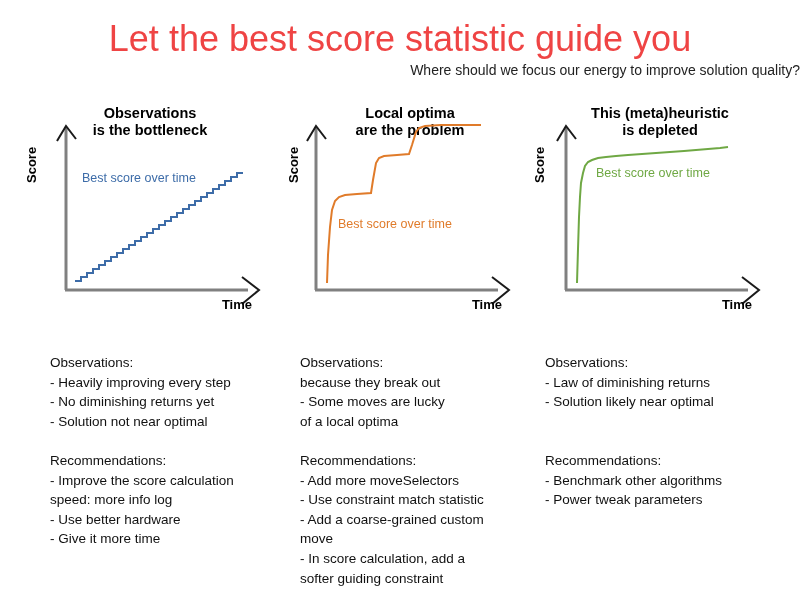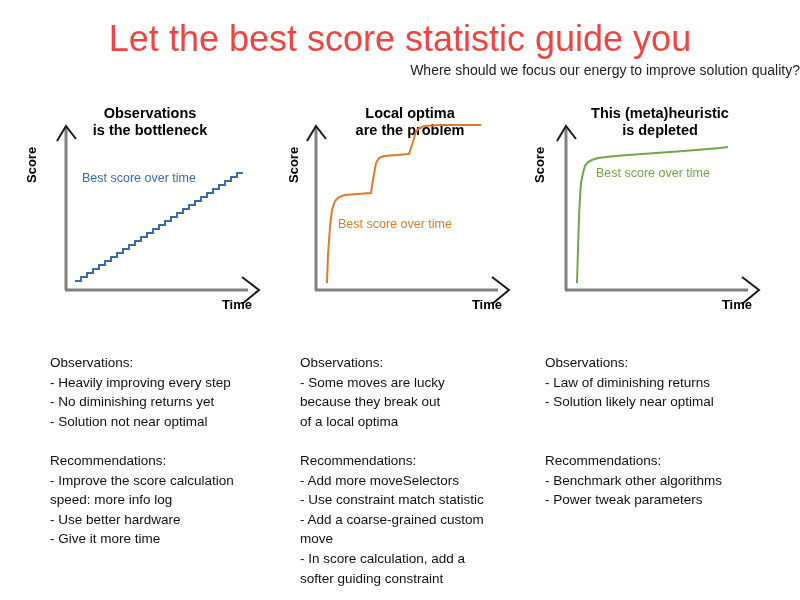--- a/index.html
+++ b/index.html
@@ -103,22 +103,22 @@
     <div class="spacer"></div>
     <p>Recommendations:</p>
     <p>- Improve the score calculation</p>
     <p>speed: more info log</p>
     <p>- Use better hardware</p>
     <p>- Give it more time</p>
   </div>
 
   <div class="col" style="left:300px;width:245px;">
     <p>Observations:</p>
+    <p>because they break out</p>
     <p>- Some moves are lucky</p>
-    <p>because they break out</p>
     <p>of a local optima</p>
     <div class="spacer"></div>
     <p>Recommendations:</p>
     <p>- Add more moveSelectors</p>
     <p>- Use constraint match statistic</p>
     <p>- Add a coarse-grained custom</p>
     <p>move</p>
     <p>- In score calculation, add a</p>
     <p>softer guiding constraint</p>
   </div>

